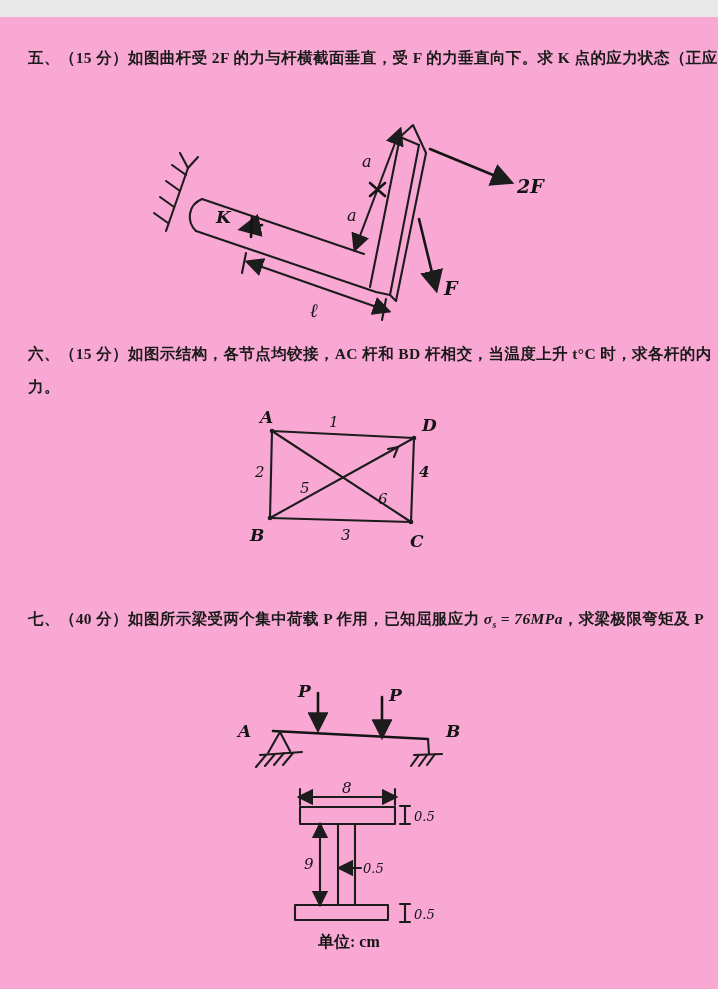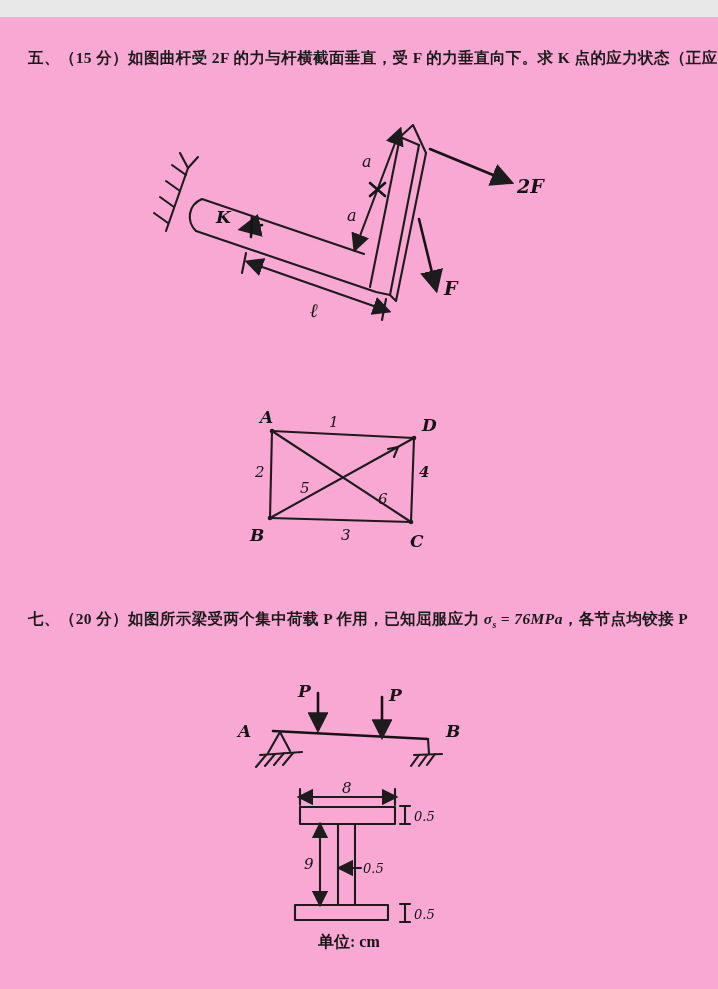--- a/index.html
+++ b/index.html
@@ -78,20 +78,24 @@
     <g>
       <path class="ink-bold" d="M302,36 L382,69" marker-end="url(#arr1)"></path>
       <text class="lbl19" x="389" y="80">2F</text>
     </g>
     <g>
       <path class="ink-bold" d="M291,106 L308,176" marker-end="url(#arr1)"></path>
       <text class="lbl19" x="316" y="182">F</text>
     </g>
   </svg>
 
+  <div class="para" style="top:320px;">
+    <div class="pline">六、（15 分）如图示结构，各节点均铰接，AC 杆和 BD 杆相交，当温度上升 t°C 时，求各杆的内</div>
+    <div class="pline">力。</div>
+  </div>
 
   <svg class="fig" style="left:226px;top:376px;" width="240" height="168" viewBox="0 0 240 168">
     <defs>
       <marker id="arr2" viewBox="0 0 10 10" refX="8" refY="5" markerWidth="8" markerHeight="8" orient="auto-start-reverse">
         <path d="M0,0 L10,5 L0,10 z" fill="#1c1c1c"></path>
       </marker>
     </defs>
     <g>
       <path class="ink" d="M46,38 L188,45"></path>
       <path class="ink" d="M46,38 L44,125"></path>
@@ -115,21 +119,21 @@
       <text class="lbl15" x="103" y="34">1</text>
       <text class="lbl15" x="29" y="84">2</text>
       <text class="lbl15" x="115" y="147">3</text>
       <text class="lbl15" x="193" y="84" style="font-weight:bold">4</text>
       <text class="lbl15" x="74" y="100">5</text>
       <text class="lbl15" x="152" y="111">6</text>
     </g>
   </svg>
 
   <div class="para" style="top:585px;">
-    <div class="pline"><span>七、（20 分）如图所示梁受两个集中荷载 P 作用，已知屈服应力 </span><span class="mi">σ</span><sub class="mi">s</sub><span class="mi"> = 76MPa</span><span>，各节点均铰接 P</span></div>
+    <div class="pline"><span>七、（40 分）如图所示梁受两个集中荷载 P 作用，已知屈服应力 </span><span class="mi">σ</span><sub class="mi">s</sub><span class="mi"> = 76MPa</span><span>，求梁极限弯矩及 P</span></div>
   </div>
 
   <svg class="fig" style="left:218px;top:658px;" width="264" height="112" viewBox="0 0 264 112">
     <defs>
       <marker id="arr3" viewBox="0 0 10 10" refX="8" refY="5" markerWidth="8" markerHeight="8" orient="auto-start-reverse">
         <path d="M0,0 L10,5 L0,10 z" fill="#1c1c1c"></path>
       </marker>
     </defs>
     <path class="ink-bold" d="M55,56 L210,64"></path>
     <g>

